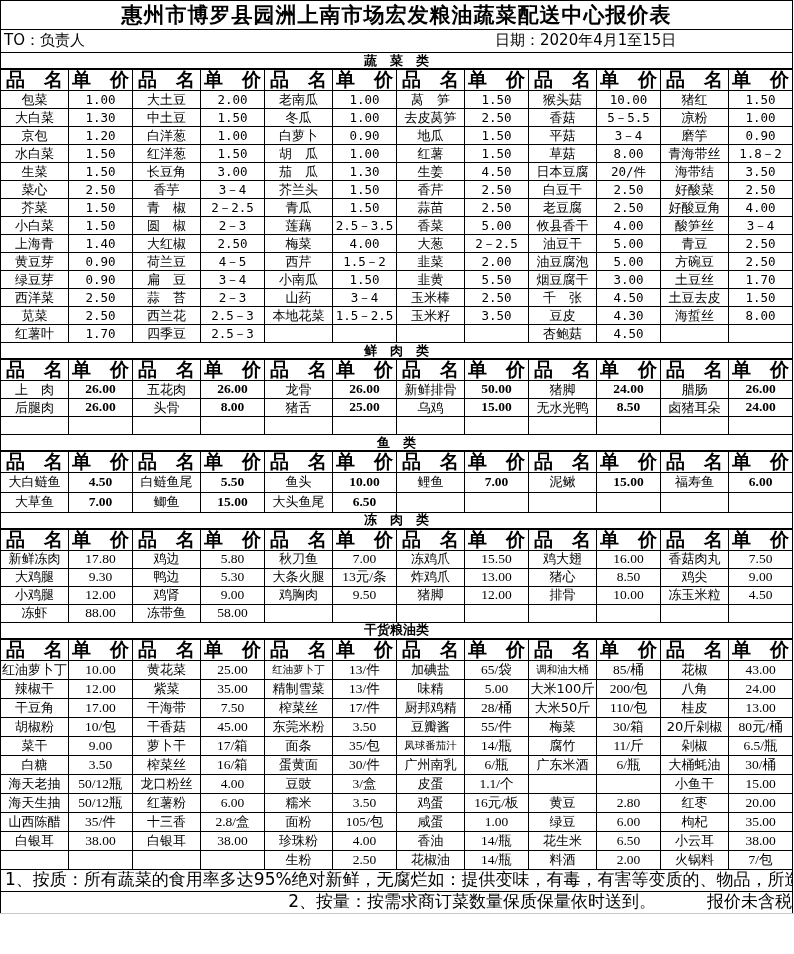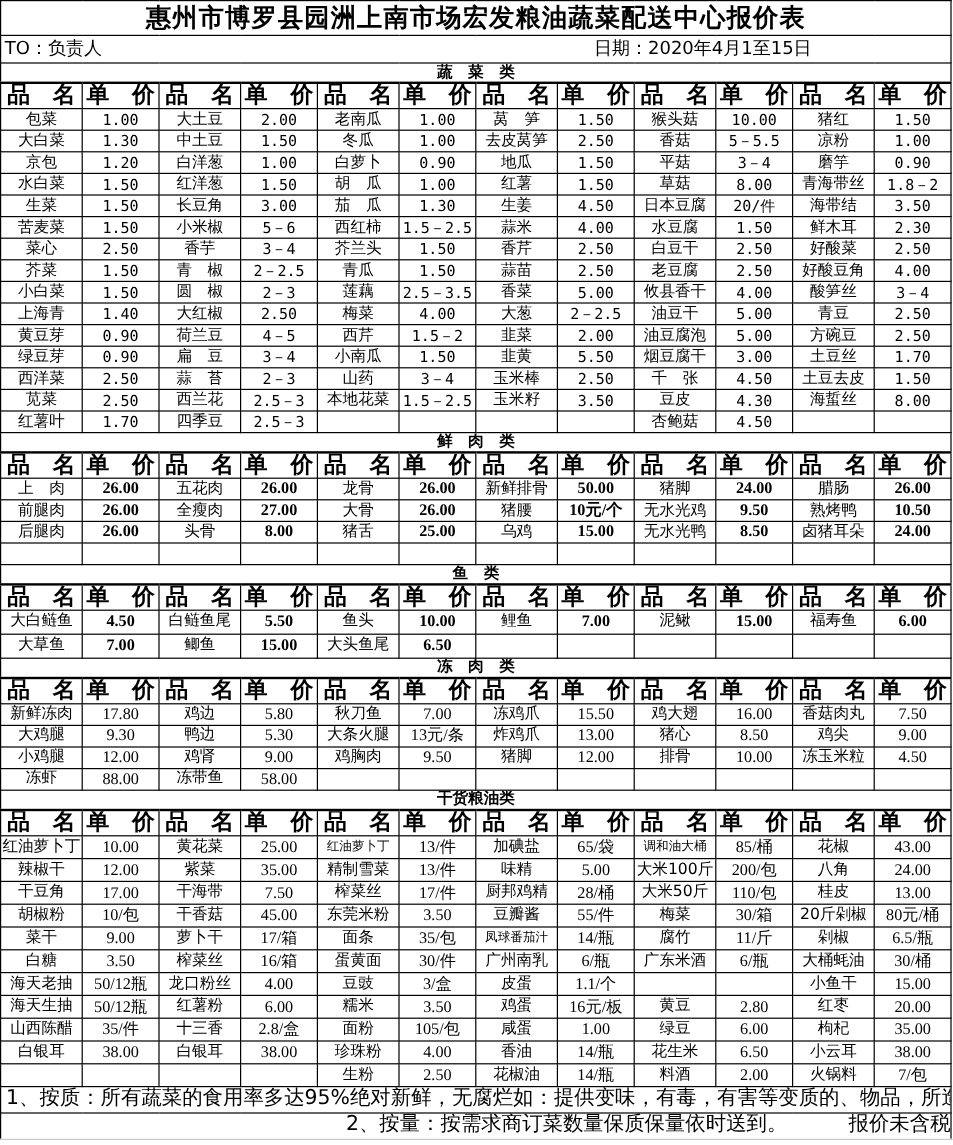--- a/index.html
+++ b/index.html
@@ -134,34 +134,20 @@
         <td class="name-cell">茄　瓜</td>
         <td class="price-cell price-mono">1.30</td>
         <td class="name-cell">生姜</td>
         <td class="price-cell price-mono">4.50</td>
         <td class="name-cell">日本豆腐</td>
         <td class="price-cell price-mono">20/件</td>
         <td class="name-cell">海带结</td>
         <td class="price-cell price-mono">3.50</td>
       </tr>
       <tr class="data-row sec-veg">
-        <td class="name-cell">苦麦菜</td>
-        <td class="price-cell price-mono">1.50</td>
-        <td class="name-cell">小米椒</td>
-        <td class="price-cell price-mono">5－6</td>
-        <td class="name-cell">西红柿</td>
-        <td class="price-cell price-mono">1.5－2.5</td>
-        <td class="name-cell">蒜米</td>
-        <td class="price-cell price-mono">4.00</td>
-        <td class="name-cell">水豆腐</td>
-        <td class="price-cell price-mono">1.50</td>
-        <td class="name-cell">鲜木耳</td>
-        <td class="price-cell price-mono">2.30</td>
-      </tr>
-      <tr class="data-row sec-veg">
         <td class="name-cell">菜心</td>
         <td class="price-cell price-mono">2.50</td>
         <td class="name-cell">香芋</td>
         <td class="price-cell price-mono">3－4</td>
         <td class="name-cell">芥兰头</td>
         <td class="price-cell price-mono">1.50</td>
         <td class="name-cell">香芹</td>
         <td class="price-cell price-mono">2.50</td>
         <td class="name-cell">白豆干</td>
         <td class="price-cell price-mono">2.50</td>
@@ -305,34 +291,20 @@
         <td class="name-cell">龙骨</td>
         <td class="price-cell price-serif-bold">26.00</td>
         <td class="name-cell">新鲜排骨</td>
         <td class="price-cell price-serif-bold">50.00</td>
         <td class="name-cell">猪脚</td>
         <td class="price-cell price-serif-bold">24.00</td>
         <td class="name-cell">腊肠</td>
         <td class="price-cell price-serif-bold">26.00</td>
       </tr>
       <tr class="data-row sec-meat">
-        <td class="name-cell">前腿肉</td>
-        <td class="price-cell price-serif-bold">26.00</td>
-        <td class="name-cell">全瘦肉</td>
-        <td class="price-cell price-serif-bold">27.00</td>
-        <td class="name-cell">大骨</td>
-        <td class="price-cell price-serif-bold">26.00</td>
-        <td class="name-cell">猪腰</td>
-        <td class="price-cell price-serif-bold">10元/个</td>
-        <td class="name-cell">无水光鸡</td>
-        <td class="price-cell price-serif-bold">9.50</td>
-        <td class="name-cell">熟烤鸭</td>
-        <td class="price-cell price-serif-bold">10.50</td>
-      </tr>
-      <tr class="data-row sec-meat">
         <td class="name-cell">后腿肉</td>
         <td class="price-cell price-serif-bold">26.00</td>
         <td class="name-cell">头骨</td>
         <td class="price-cell price-serif-bold">8.00</td>
         <td class="name-cell">猪舌</td>
         <td class="price-cell price-serif-bold">25.00</td>
         <td class="name-cell">乌鸡</td>
         <td class="price-cell price-serif-bold">15.00</td>
         <td class="name-cell">无水光鸭</td>
         <td class="price-cell price-serif-bold">8.50</td>

